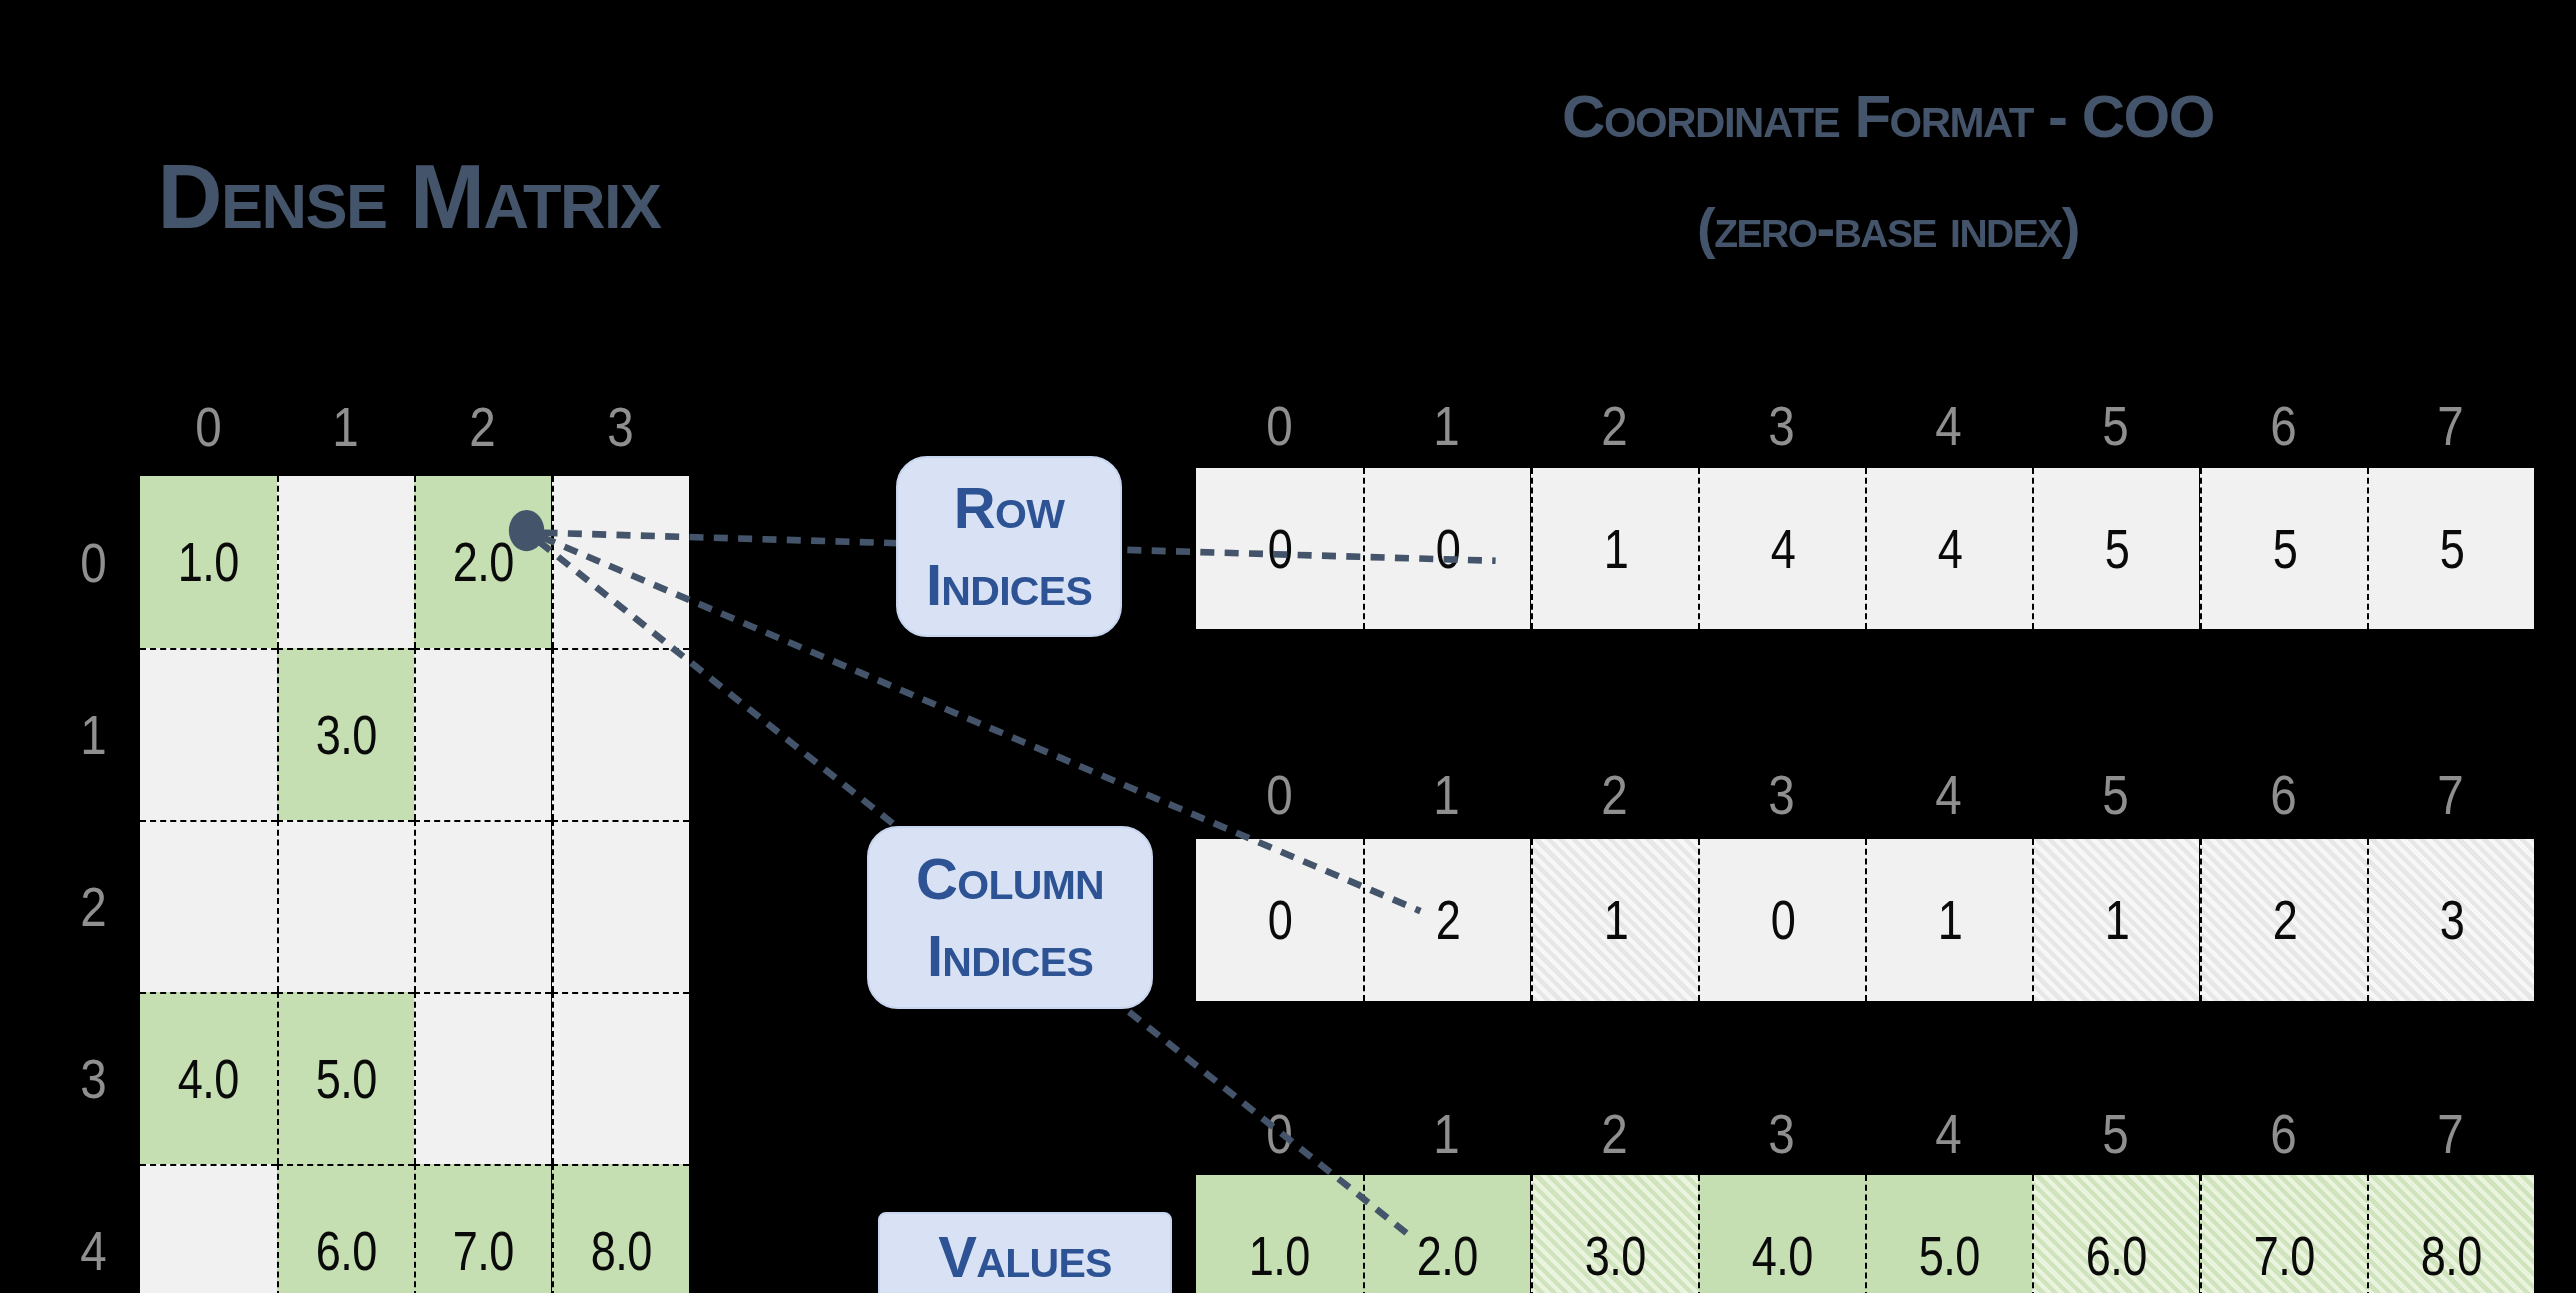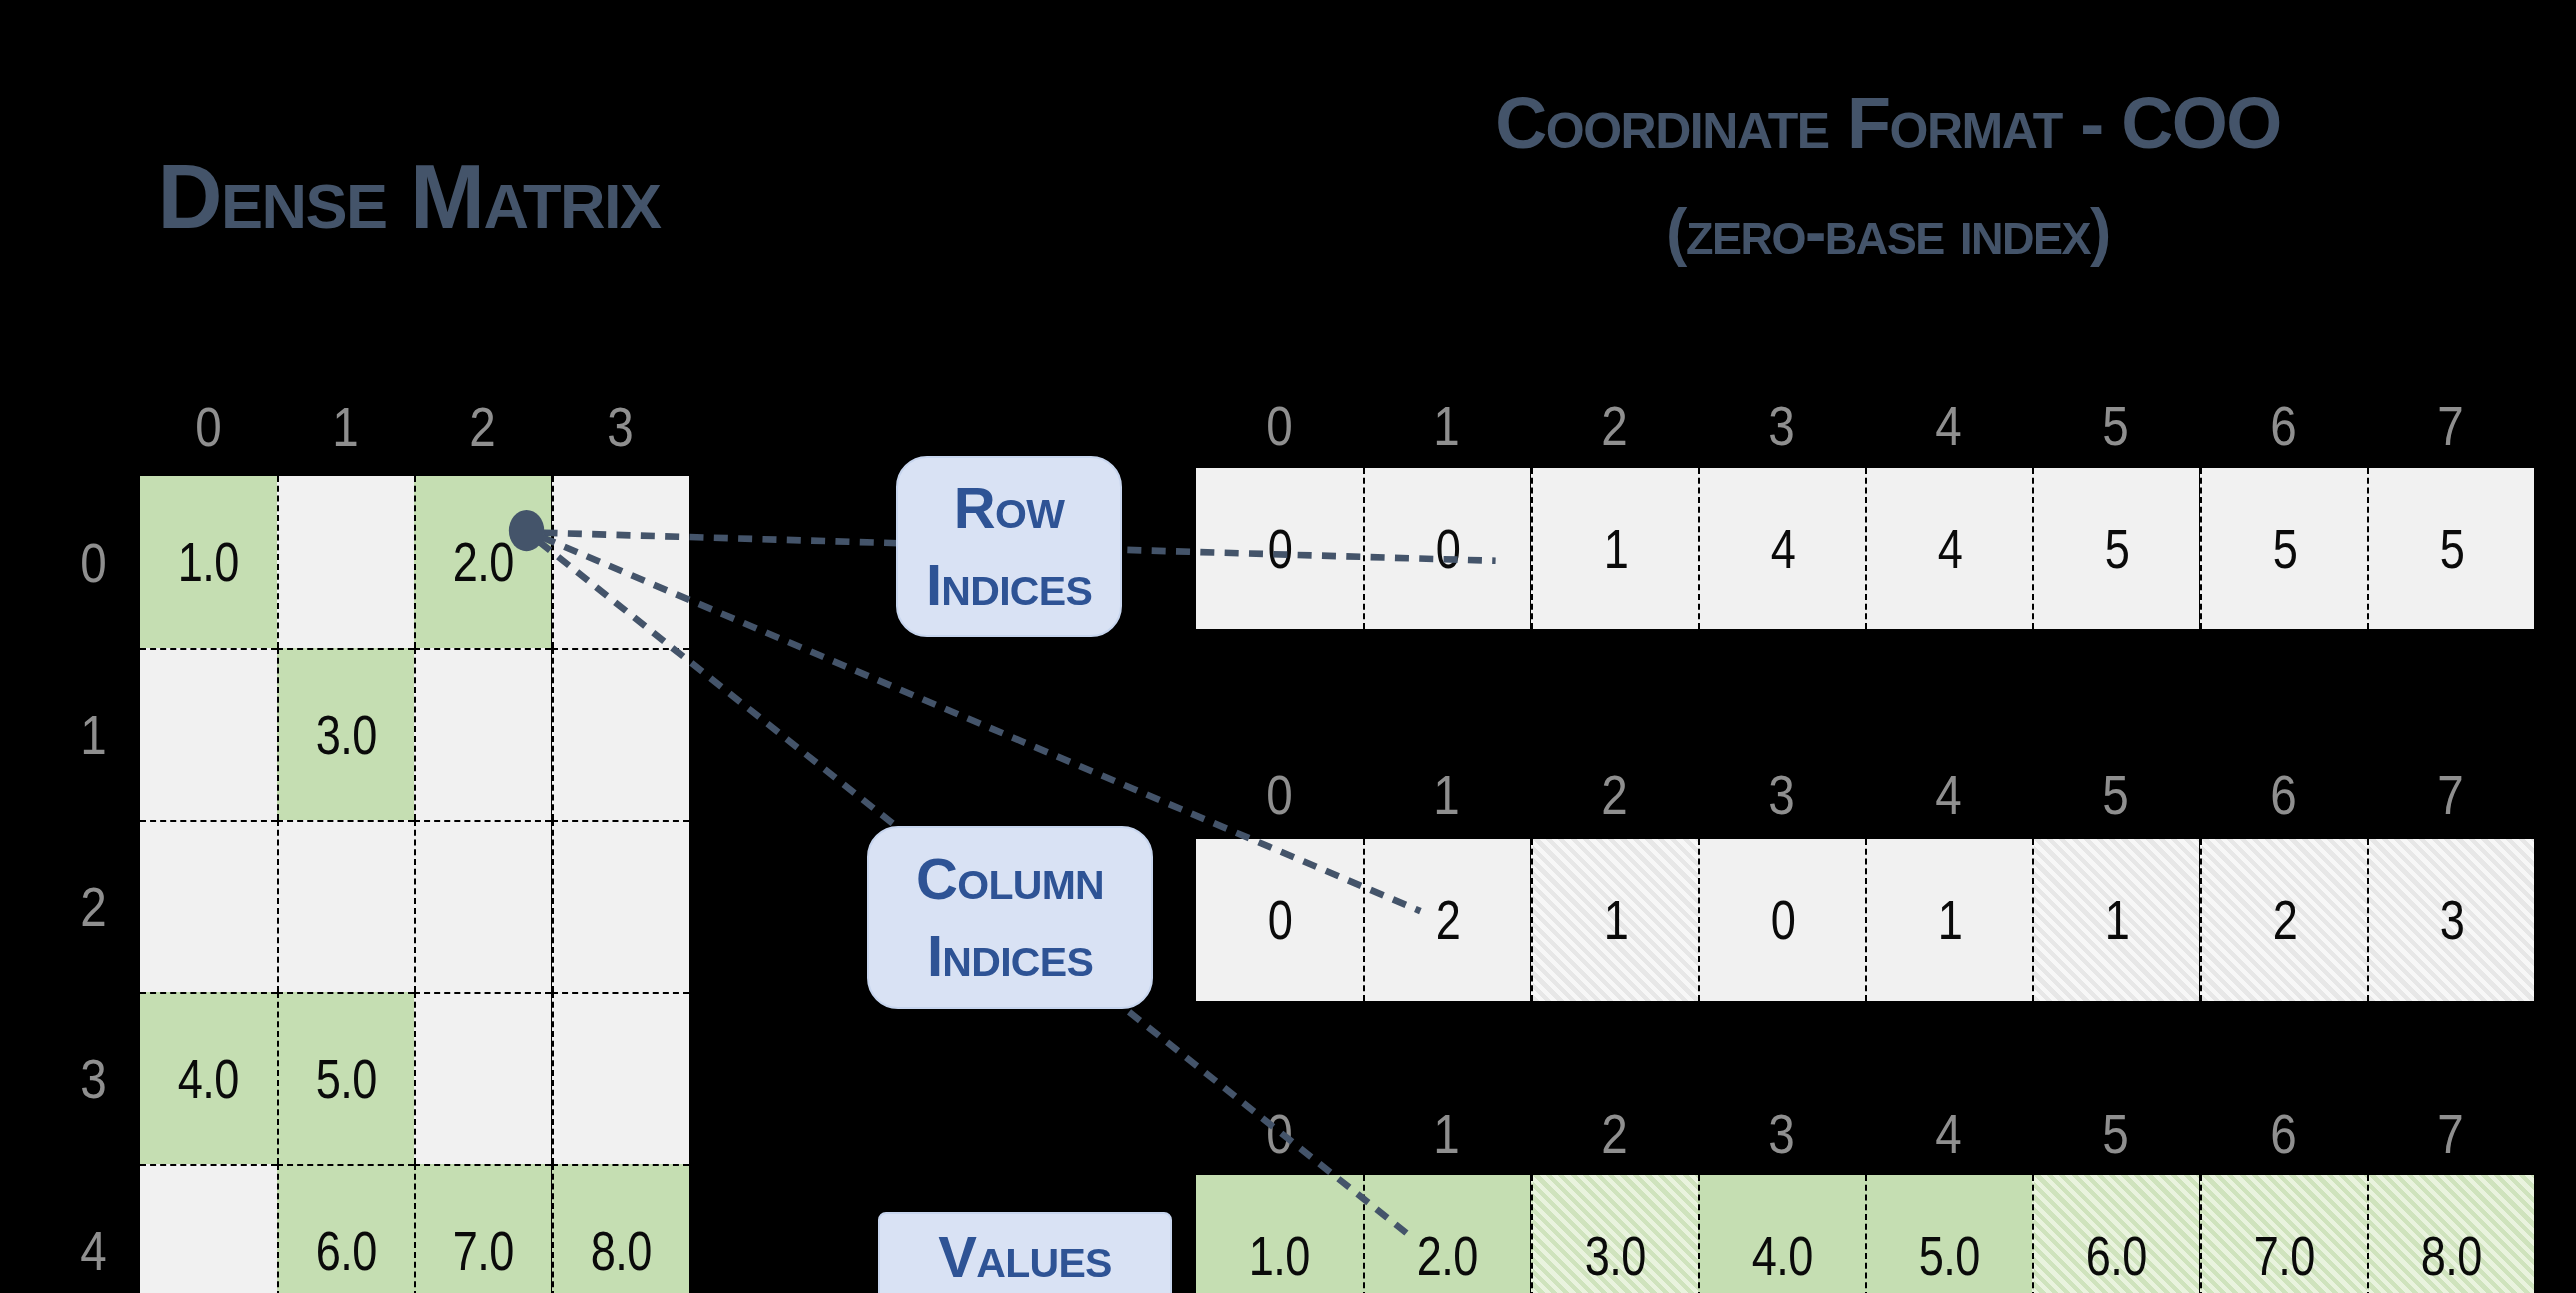--- a/index.html
+++ b/index.html
@@ -11,22 +11,22 @@
   html,body{margin:0;padding:0;background:var(--bg);}
   #canvas{
     position:relative;width:2576px;height:1294px;background:var(--bg);
     overflow:hidden;font-family:"Liberation Sans",sans-serif;margin-top:48px;
   }
   .title{
     position:absolute;color:var(--title);font-weight:bold;
     font-variant:small-caps;text-align:center;letter-spacing:-1.5px;white-space:nowrap;
   }
   #title-left{left:114px;top:98px;width:590px;font-size:90px;}
-  #title-right-1{left:1239px;top:34px;width:1298px;font-size:72px;}
-  #title-right-2{left:1239px;top:147px;width:1298px;font-size:64px;text-align:center;}
+  #title-right-1{left:1239px;top:34px;width:1298px;font-size:60px;}
+  #title-right-2{left:1239px;top:147px;width:1298px;font-size:56px;text-align:center;}
   .idx{
     position:absolute;display:flex;align-items:center;justify-content:center;
     color:var(--hdr);
   }
   .idx .digit{font-size:56px;transform:scaleX(.85);}
   .cell{
     position:absolute;box-sizing:border-box;display:flex;
     align-items:center;justify-content:center;
   }
   .cell.green{background:var(--green);}

